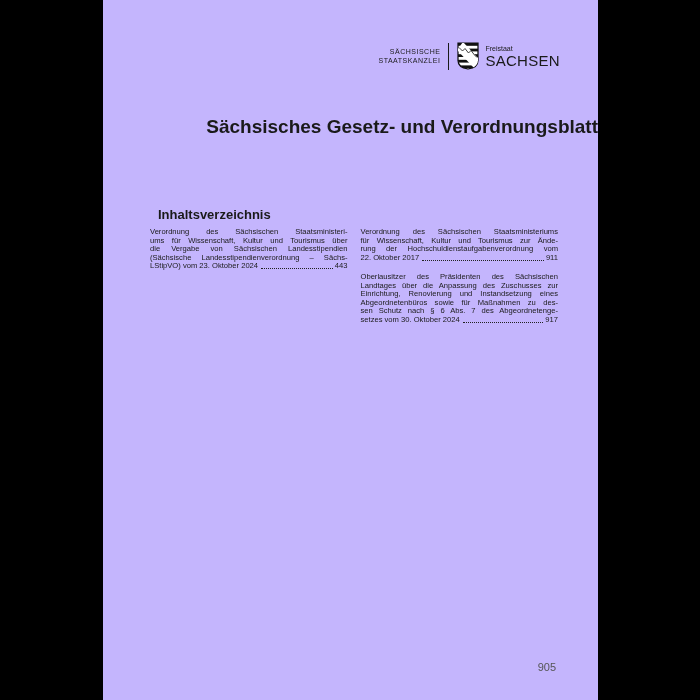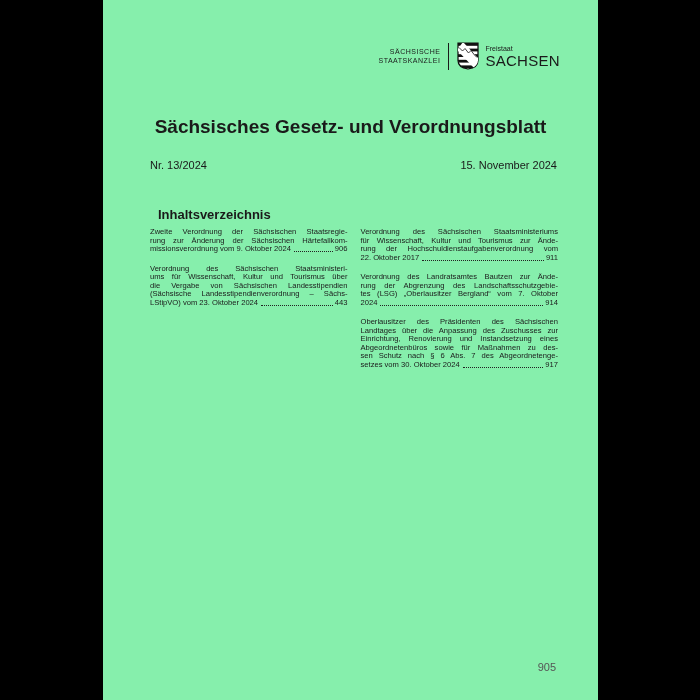--- a/index.html
+++ b/index.html
@@ -51,21 +51,21 @@
   .freistaat { font-size: 7px; line-height: 8px; }
   .sachsen { font-size: 15px; line-height: 15px; letter-spacing: 0.3px; }
 
   
   .gazette-title {
     position: absolute;
     top: 116px;
     left: 0;
     right: 0;
     margin: 0;
-    text-align: center;
+    text-align: right;
     font-size: 19px;
     font-weight: 700;
     color: #1a1a1a;
   }
   .meta-row {
     position: absolute;
     top: 159px;
     left: 47px;
     right: 41px;
     display: flex;
@@ -111,21 +111,21 @@
     right: 42px;
     font-size: 11px;
     color: #555555;
     margin-left: 48px;
   }
 </style>
 </head>
 <body>
 
 <div class="stage" style="background: rgb(0, 0, 0);">
-  <div class="page" style="background: #86efac;">
+  <div class="page" style="background: #c4b5fd;">
 
     <header class="logo-row">
       <div class="agency">
         <div>SÄCHSISCHE</div>
         <div>STAATSKANZLEI</div>
       </div>
       <div class="logo-divider"></div>
       <span class="coat">
         <svg viewBox="0 0 44 56" xmlns="http://www.w3.org/2000/svg">
           <defs>
@@ -146,38 +146,25 @@
         </svg>
       </span>
       <div class="state">
         <div class="freistaat">Freistaat</div>
         <div class="sachsen">SACHSEN</div>
       </div>
     </header>
 
     <h1 class="gazette-title">Sächsisches Gesetz- und Verordnungsblatt</h1>
 
-    <div class="meta-row">
-      <span>Nr. 13/2024</span>
-      <span>15. November 2024</span>
-    </div>
 
     <h2 class="toc-heading">Inhaltsverzeichnis</h2>
 
     <div class="toc-columns">
       <div class="toc-col" id="toc-left">
-          <div class="toc-entry">
-            <div class="toc-line">Zweite Verordnung der Sächsischen Staatsregie-</div>
-            <div class="toc-line">rung zur Änderung der Sächsischen Härtefallkom-</div>
-            <div class="toc-lastline">
-              <span class="lt">missionsverordnung vom 9. Oktober 2024</span>
-              <span class="leader"></span>
-              <span class="pg">906</span>
-            </div>
-          </div>
           <div class="toc-entry">
             <div class="toc-line">Verordnung des Sächsischen Staatsministeri-</div>
             <div class="toc-line">ums für Wissenschaft, Kultur und Tourismus über</div>
             <div class="toc-line">die Vergabe von Sächsischen Landesstipendien</div>
             <div class="toc-line">(Sächsische Landesstipendienverordnung – Sächs-</div>
             <div class="toc-lastline">
               <span class="lt">LStipVO) vom 23. Oktober 2024</span>
               <span class="leader"></span>
               <span class="pg">443</span>
             </div>
@@ -188,30 +175,20 @@
             <div class="toc-line">Verordnung des Sächsischen Staatsministeriums</div>
             <div class="toc-line">für Wissenschaft, Kultur und Tourismus zur Ände-</div>
             <div class="toc-line">rung der Hochschuldienstaufgabenverordnung vom</div>
             <div class="toc-lastline">
               <span class="lt">22. Oktober 2017</span>
               <span class="leader"></span>
               <span class="pg">911</span>
             </div>
           </div>
           <div class="toc-entry">
-            <div class="toc-line">Verordnung des Landratsamtes Bautzen zur Ände-</div>
-            <div class="toc-line">rung der Abgrenzung des Landschaftsschutzgebie-</div>
-            <div class="toc-line">tes (LSG) „Oberlausitzer Bergland“ vom 7. Oktober</div>
-            <div class="toc-lastline">
-              <span class="lt">2024</span>
-              <span class="leader"></span>
-              <span class="pg">914</span>
-            </div>
-          </div>
-          <div class="toc-entry">
             <div class="toc-line">Oberlausitzer des Präsidenten des Sächsischen</div>
             <div class="toc-line">Landtages über die Anpassung des Zuschusses zur</div>
             <div class="toc-line">Einrichtung, Renovierung und Instandsetzung eines</div>
             <div class="toc-line">Abgeordnetenbüros sowie für Maßnahmen zu des-</div>
             <div class="toc-line">sen Schutz nach § 6 Abs. 7 des Abgeordnetenge-</div>
             <div class="toc-lastline">
               <span class="lt">setzes vom 30. Oktober 2024</span>
               <span class="leader"></span>
               <span class="pg">917</span>
             </div>

